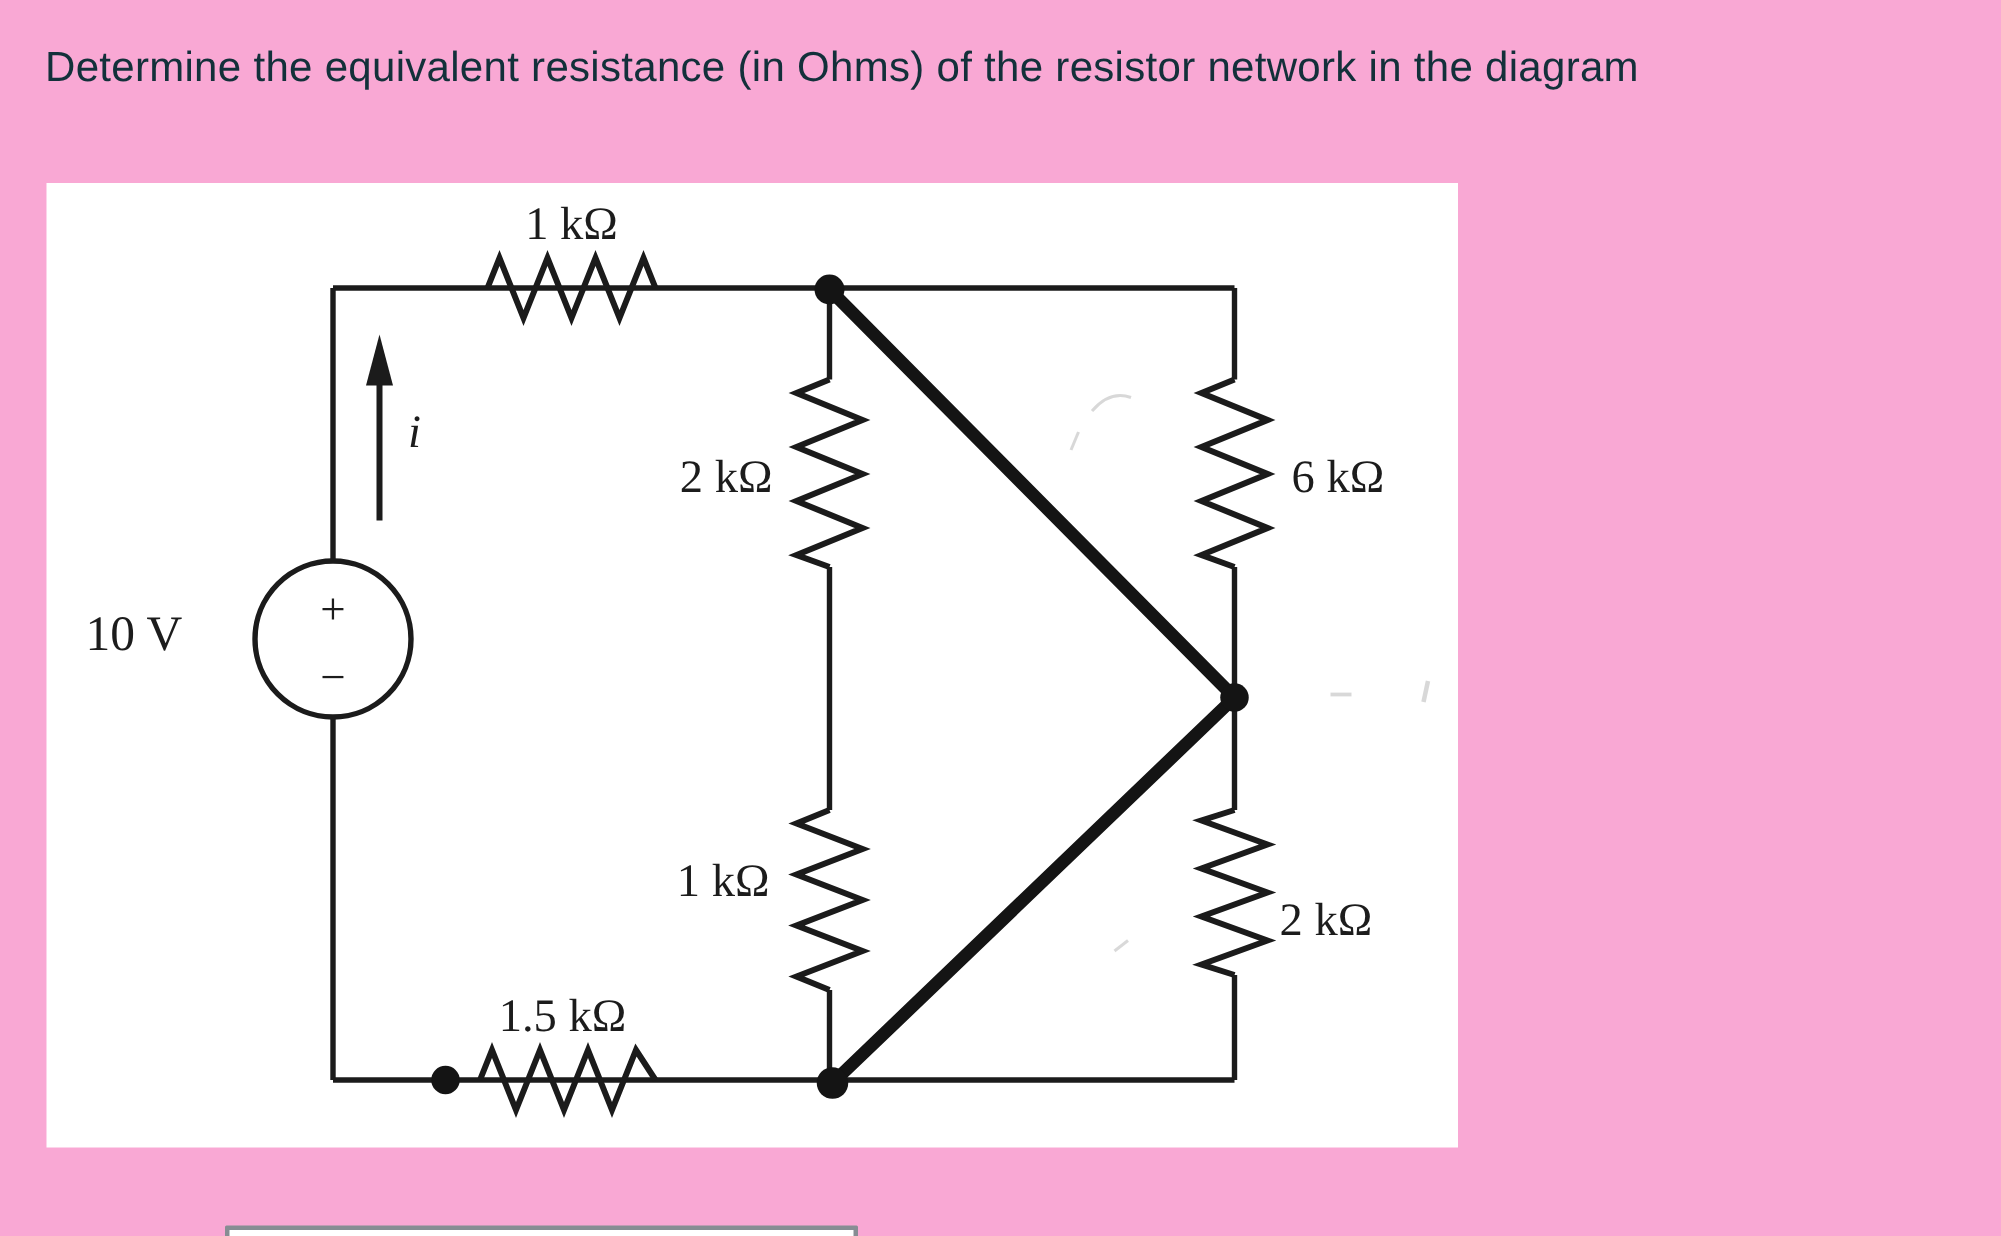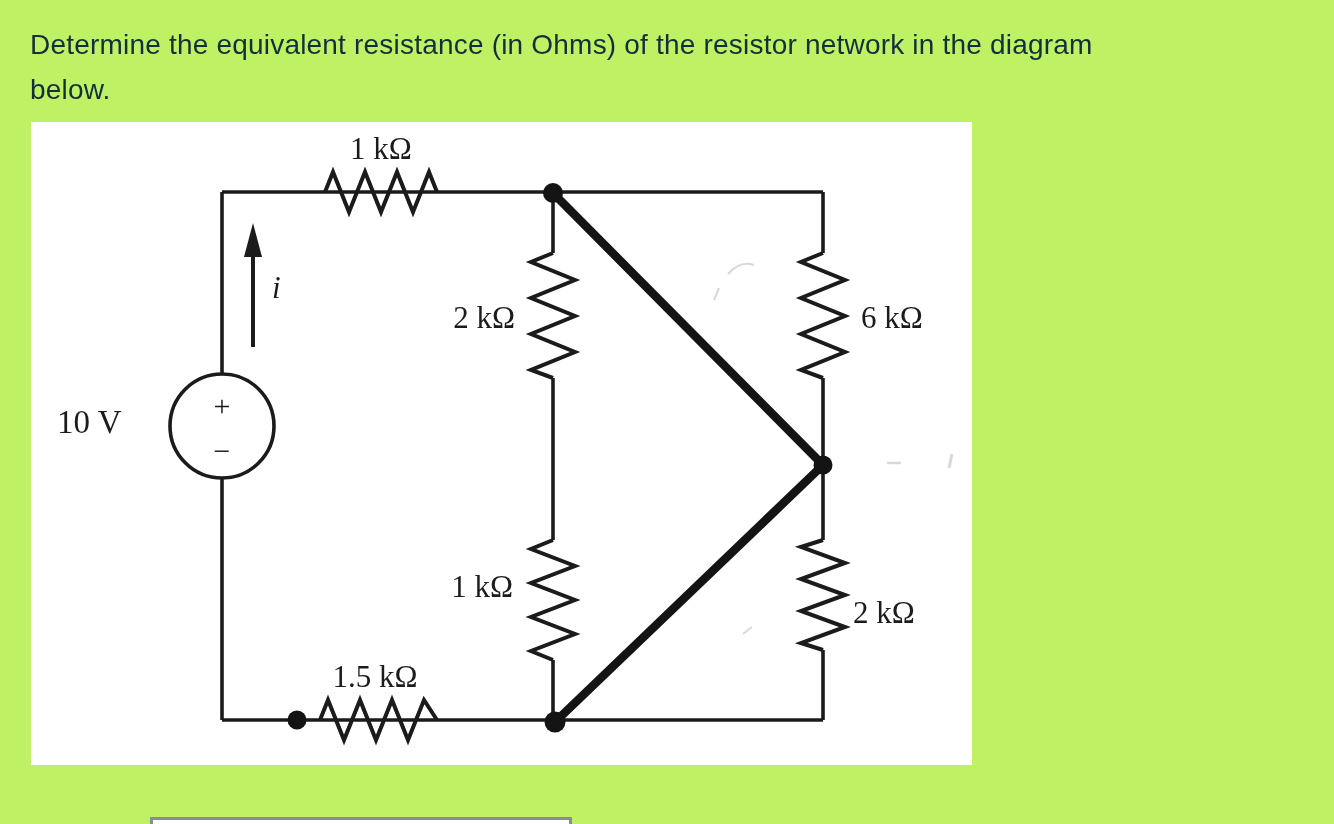--- a/index.html
+++ b/index.html
@@ -1,17 +1,17 @@
 <!DOCTYPE html>
 <html><head>
 <meta charset="utf-8">
 <style>
   html,body{margin:0;padding:0;}
   body{width:1334px;height:824px;overflow:hidden;font-family:"Liberation Sans",sans-serif;}
-  .page{position:relative;width:1334px;height:824px;background:#bef264;overflow:hidden;}
+  .page{position:relative;width:1334px;height:824px;background:#f9a8d4;overflow:hidden;}
   .question{
     position:absolute;left:30px;top:22px;width:1290px;
     color:#13303a;font-size:28px;line-height:45px;font-weight:500;letter-spacing:.2px;
   }
   .diagram-panel{
     position:absolute;left:31px;top:122px;width:941px;height:643px;background:#ffffff;
   }
   .diagram-panel svg{display:block;}
   .circuit-label{font-family:"Liberation Serif","DejaVu Serif",serif;font-size:31px;fill:#1c1c1c;}
   .source-sign{font-family:"Liberation Serif","DejaVu Serif",serif;font-size:30px;fill:#1c1c1c;}
@@ -26,21 +26,20 @@
     font-size:20px;padding:0 8px;outline:none;
   }
 </style>
 </head>
 <body>
 
 <div class="page">
 
   <div class="question">
     <div>Determine the equivalent resistance (in Ohms) of the resistor network in the diagram</div>
-    <div>below.</div>
   </div>
 
   <div class="diagram-panel">
     <svg width="941" height="643" viewBox="0 0 941 643">
 
       <g>
         <path class="wire" d="M191,70 H792"></path>
         <path class="wire" d="M191,70 V252"></path>
         <path class="wire" d="M191,356 V598"></path>
         <path class="wire" d="M191,598 H792"></path>

